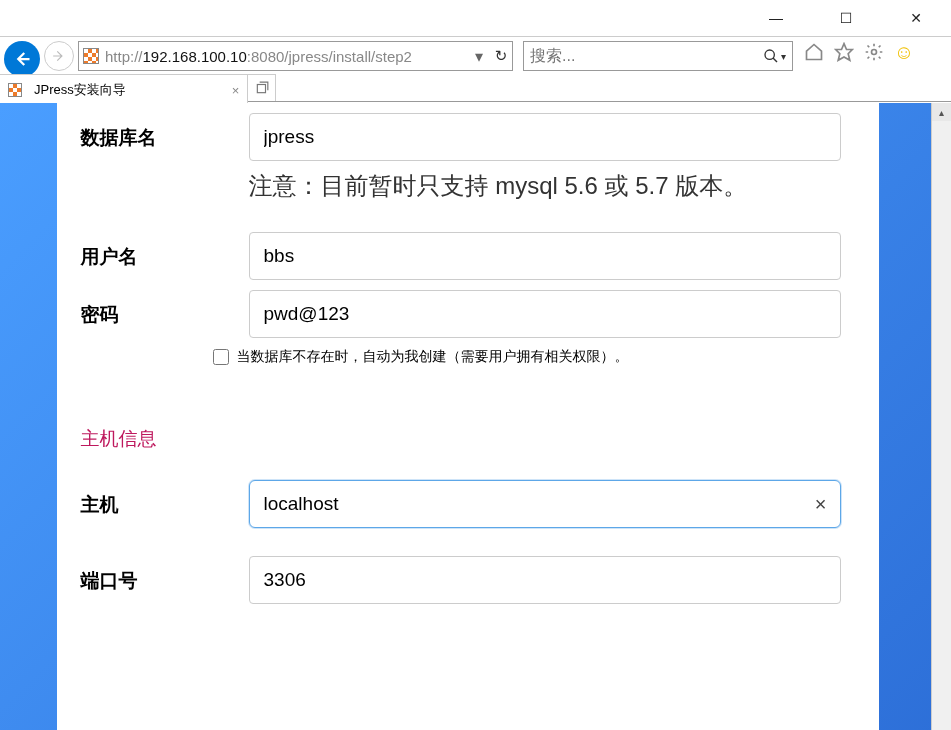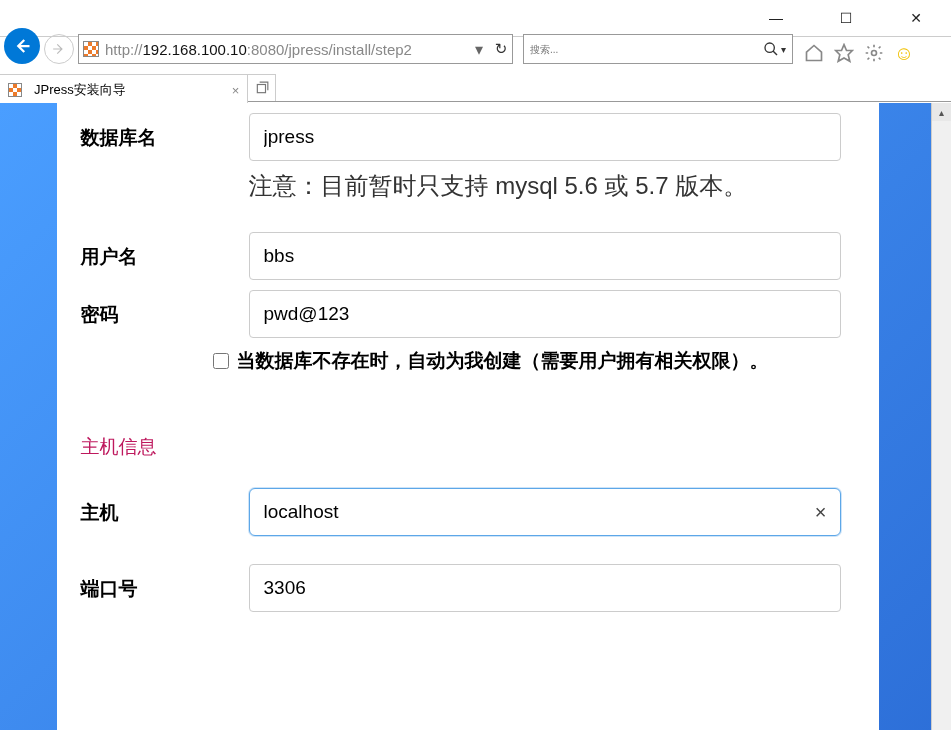--- a/index.html
+++ b/index.html
@@ -34,22 +34,22 @@
       cursor: pointer;
       font-family: "Segoe UI Symbol", sans-serif;
     }
     
     .browser-toolbar {
       height: 38px;
       background: #fff;
       border-top: 1px solid #ccc;
       margin-top: 36px;
       display: flex;
-      align-items: flex-end;
-      padding: 10px 4px;
+      align-items: flex-start;
+      padding: 4px 4px;
       gap: 4px;
     }
     .nav-back {
       width: 36px;
       height: 36px;
       border-radius: 50%;
       background: #0078d7;
       display: flex;
       align-items: center;
       justify-content: center;
@@ -122,21 +122,21 @@
       align-items: center;
       padding: 0 6px;
       background: #fff;
       flex-shrink: 0;
       margin-left: 6px;
     }
     .search-input {
       flex: 1;
       border: none;
       outline: none;
-      font-size: 10px;
+      font-size: 16px;
       color: #555;
       font-family: inherit;
     }
     .search-btn {
       cursor: pointer;
       color: #333;
       display: flex;
       align-items: center;
       gap: 2px;
     }
@@ -286,22 +286,22 @@
       align-items: center;
       margin-left: 132px;
       margin-top: 10px;
       gap: 8px;
     }
     .checkbox-row input {
       width: 16px;
       height: 16px;
     }
     .checkbox-label {
-      font-size: 19px;
-      font-weight: bold;
+      font-size: 14px;
+      font-weight: normal;
       text-align: right;
     }
     .section-title {
       font-size: 19px;
       color: #be185d;
       margin: 60px 0 28px 0;
     }
     .spacer-sm { height: 18px; }
   </style>
 </head>

